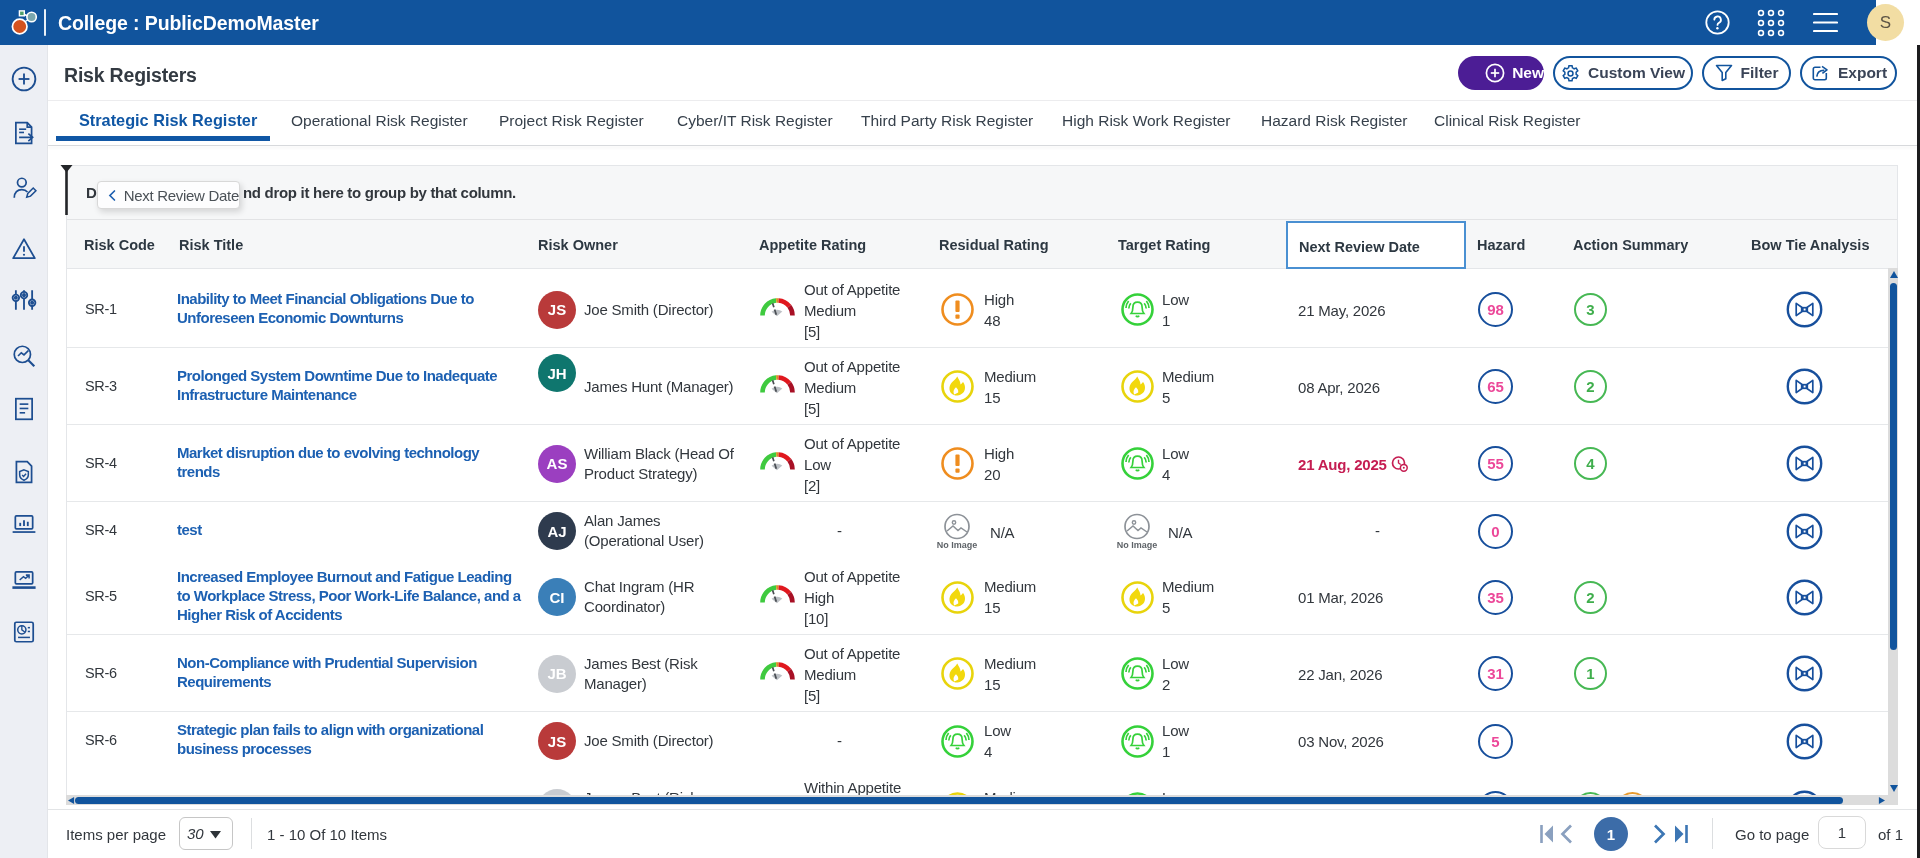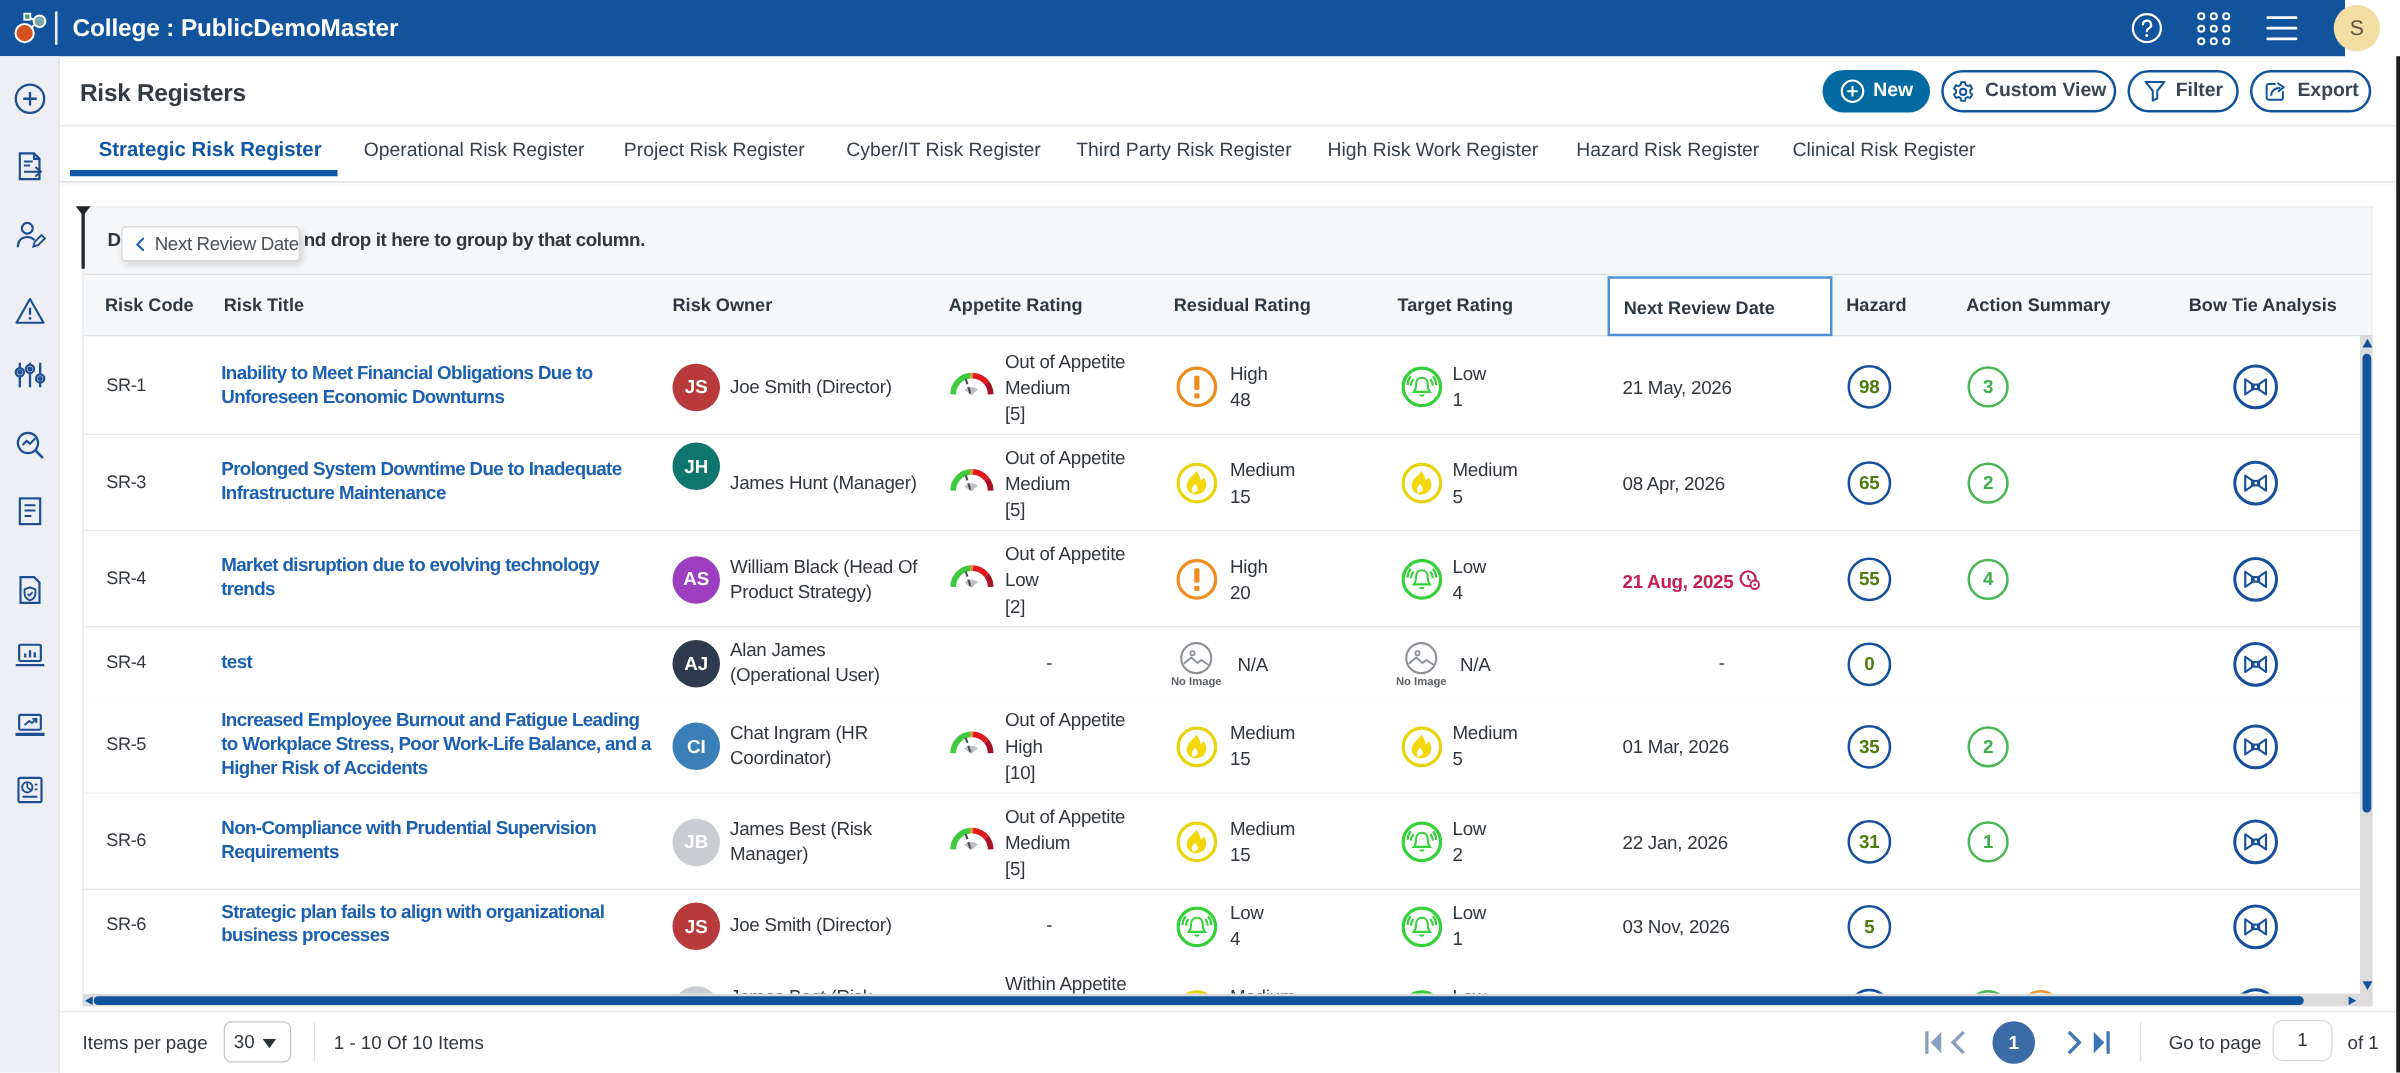--- a/index.html
+++ b/index.html
@@ -46,39 +46,39 @@
 .avatar { position:absolute; left:471px; width:38px; height:38px; border-radius:50%; color:#fff; display:flex; align-items:center; justify-content:center; font-size:15px; font-weight:700; }
 .oname { position:absolute; left:517px; width:250px; font-size:15px; color:#32373d; line-height:20px; letter-spacing:-0.2px; }
 .app { position:absolute; left:737px; width:130px; font-size:15px; color:#32373d; line-height:21px; letter-spacing:-0.2px; }
 .gauge { position:absolute; left:693px; width:36px; height:26px; }
 .ric { position:absolute; left:874px; width:33px; height:33px; }
 .rtxt { position:absolute; left:917px; font-size:15px; color:#32373d; line-height:21px; letter-spacing:-0.2px; }
 .tic { position:absolute; left:1054px; width:33px; height:33px; }
 .ttxt { position:absolute; left:1095px; font-size:15px; color:#32373d; line-height:21px; letter-spacing:-0.2px; }
 .dt { position:absolute; left:1231px; font-size:15px; color:#32373d; letter-spacing:-0.2px; white-space:nowrap; }
 .dt.red { color:#c51d52; font-weight:700; }
-.lnk { position:absolute; left:1411px; width:35px; height:35px; border-radius:50%; border:2.5px solid #174f9c; color:#4d7c0f; font-size:15px; font-weight:700; display:flex; align-items:center; justify-content:center; background:#fff; }
+.lnk { position:absolute; left:1411px; width:35px; height:35px; border-radius:50%; border:2.5px solid #174f9c; color:#ec4899; font-size:15px; font-weight:700; display:flex; align-items:center; justify-content:center; background:#fff; }
 .act { position:absolute; left:1507px; width:33px; height:33px; border-radius:50%; border:2px solid #47b854; color:#3fae4c; font-size:15px; font-weight:700; display:flex; align-items:center; justify-content:center; background:#fff; }
 .act.orange { border-color:#e89b2e; color:#e0921f; }
 .bow { position:absolute; left:1719px; width:37px; height:37px; }
 .nai { position:absolute; width:40px; height:38px; }
 .dash { position:absolute; font-size:15px; color:#32373d; }
 
 
 #vsb { position:absolute; left:1888px; top:268px; width:10px; height:537px; background:#dcdcdc; }
 #vsb .thumb { position:absolute; left:1.5px; top:15px; width:7px; height:367px; background:#11549d; border-radius:4px; }
 #hsb { position:absolute; left:66px; top:795px; width:1832px; height:10px; background:#dcdcdc; }
 #hsb .thumb { position:absolute; left:9px; top:1.5px; width:1768px; height:7px; background:#11549d; border-radius:4px; }
 
 
 #footline { position:absolute; left:48px; top:809px; width:1869px; height:1px; background:#e2e4e6; }
 #footer { position:absolute; left:48px; top:810px; width:1869px; height:48px; background:#fff; }
 .ftxt { position:absolute; top:16px; font-size:15px; color:#32373d; }
 #ipp-sel { position:absolute; left:131px; top:7px; width:54px; height:33px; border:1.5px solid #c6c6c6; border-radius:6px; }
-#ipp-sel span { position:absolute; left:7px; top:7px; font-size:15px; color:#32373d; }
+#ipp-sel span { position:absolute; left:7px; top:7px; font-size:15px; color:#32373d;font-style:italic; }
 #fdiv1 { position:absolute; left:203px; top:8px; width:1px; height:31px; background:#dcdee0; }
 #fdiv2 { position:absolute; left:1664px; top:8px; width:1px; height:31px; background:#dcdee0; }
 #pgc { position:absolute; left:1546px; top:7px; width:34px; height:34px; border-radius:50%; background:#3c6ca8; color:#fff; font-size:15px; font-weight:700; display:flex; align-items:center; justify-content:center; }
 #gotoinput { position:absolute; left:1770px; top:6px; width:48px; height:33px; border:1px solid #d9d9d9; border-radius:8px; text-align:center; font-size:15px; color:#32373d; line-height:31px; }
 
 #rightedge { position:absolute; left:1917px; top:45px; width:3px; height:813px; background:#1c1c1e; }
 </style>
 </head>
 <body>
 
@@ -190,21 +190,21 @@
       <rect x="3.5" y="3" width="17" height="18" rx="1.5" fill="none" stroke="#1d4e91" stroke-width="1.6"></rect>
       <circle cx="10" cy="10" r="3.8" fill="none" stroke="#1d4e91" stroke-width="1.4"></circle>
       <path d="M10 6.2 v3.8 l3 2.3" fill="none" stroke="#1d4e91" stroke-width="1.2"></path>
       <line x1="15.5" y1="8" x2="17.5" y2="8" stroke="#1d4e91" stroke-width="1.4"></line>
       <line x1="15.5" y1="11.5" x2="17.5" y2="11.5" stroke="#1d4e91" stroke-width="1.4"></line>
       <line x1="6.5" y1="17" x2="17.5" y2="17" stroke="#1d4e91" stroke-width="1.4"></line>
     </svg>
 </div>
 
 <div id="pgtitle">Risk Registers</div>
-<div class="btn" style="left:1458px;width:86px;background:#0369a1;color:#fff;">
+<div class="btn" style="left:1458px;width:86px;background:#4c1d95;color:#fff;justify-content:flex-end;">
   <svg width="20" height="20" viewBox="0 0 20 20" style="margin-right:7px">
       <circle cx="10" cy="10" r="8.6" fill="none" stroke="#fff" stroke-width="1.7"></circle>
       <line x1="10" y1="5.8" x2="10" y2="14.2" stroke="#fff" stroke-width="1.7"></line>
       <line x1="5.8" y1="10" x2="14.2" y2="10" stroke="#fff" stroke-width="1.7"></line>
     </svg>New</div>
 <div class="btn outline" style="left:1553px;width:140px;">
   <svg width="19" height="19" viewBox="0 0 20 20" style="margin-right:8px">
       <path fill="none" stroke="#11549d" stroke-width="1.6" d="M8.4 1.8 h3.2 l.5 2.3 a6.4 6.4 0 0 1 1.7 1 l2.25-.75 l1.6 2.8 l-1.75 1.55 a6.6 6.6 0 0 1 0 2 l1.75 1.55 l-1.6 2.8 l-2.25-.75 a6.4 6.4 0 0 1-1.7 1 l-.5 2.3 H8.4 l-.5-2.3 a6.4 6.4 0 0 1-1.7-1 l-2.25.75 l-1.6-2.8 l1.75-1.55 a6.6 6.6 0 0 1 0-2 L2.35 7.15 l1.6-2.8 l2.25.75 a6.4 6.4 0 0 1 1.7-1 z"></path>
       <circle cx="10" cy="10" r="2.6" fill="none" stroke="#11549d" stroke-width="1.6"></circle>
     </svg>Custom View</div>

